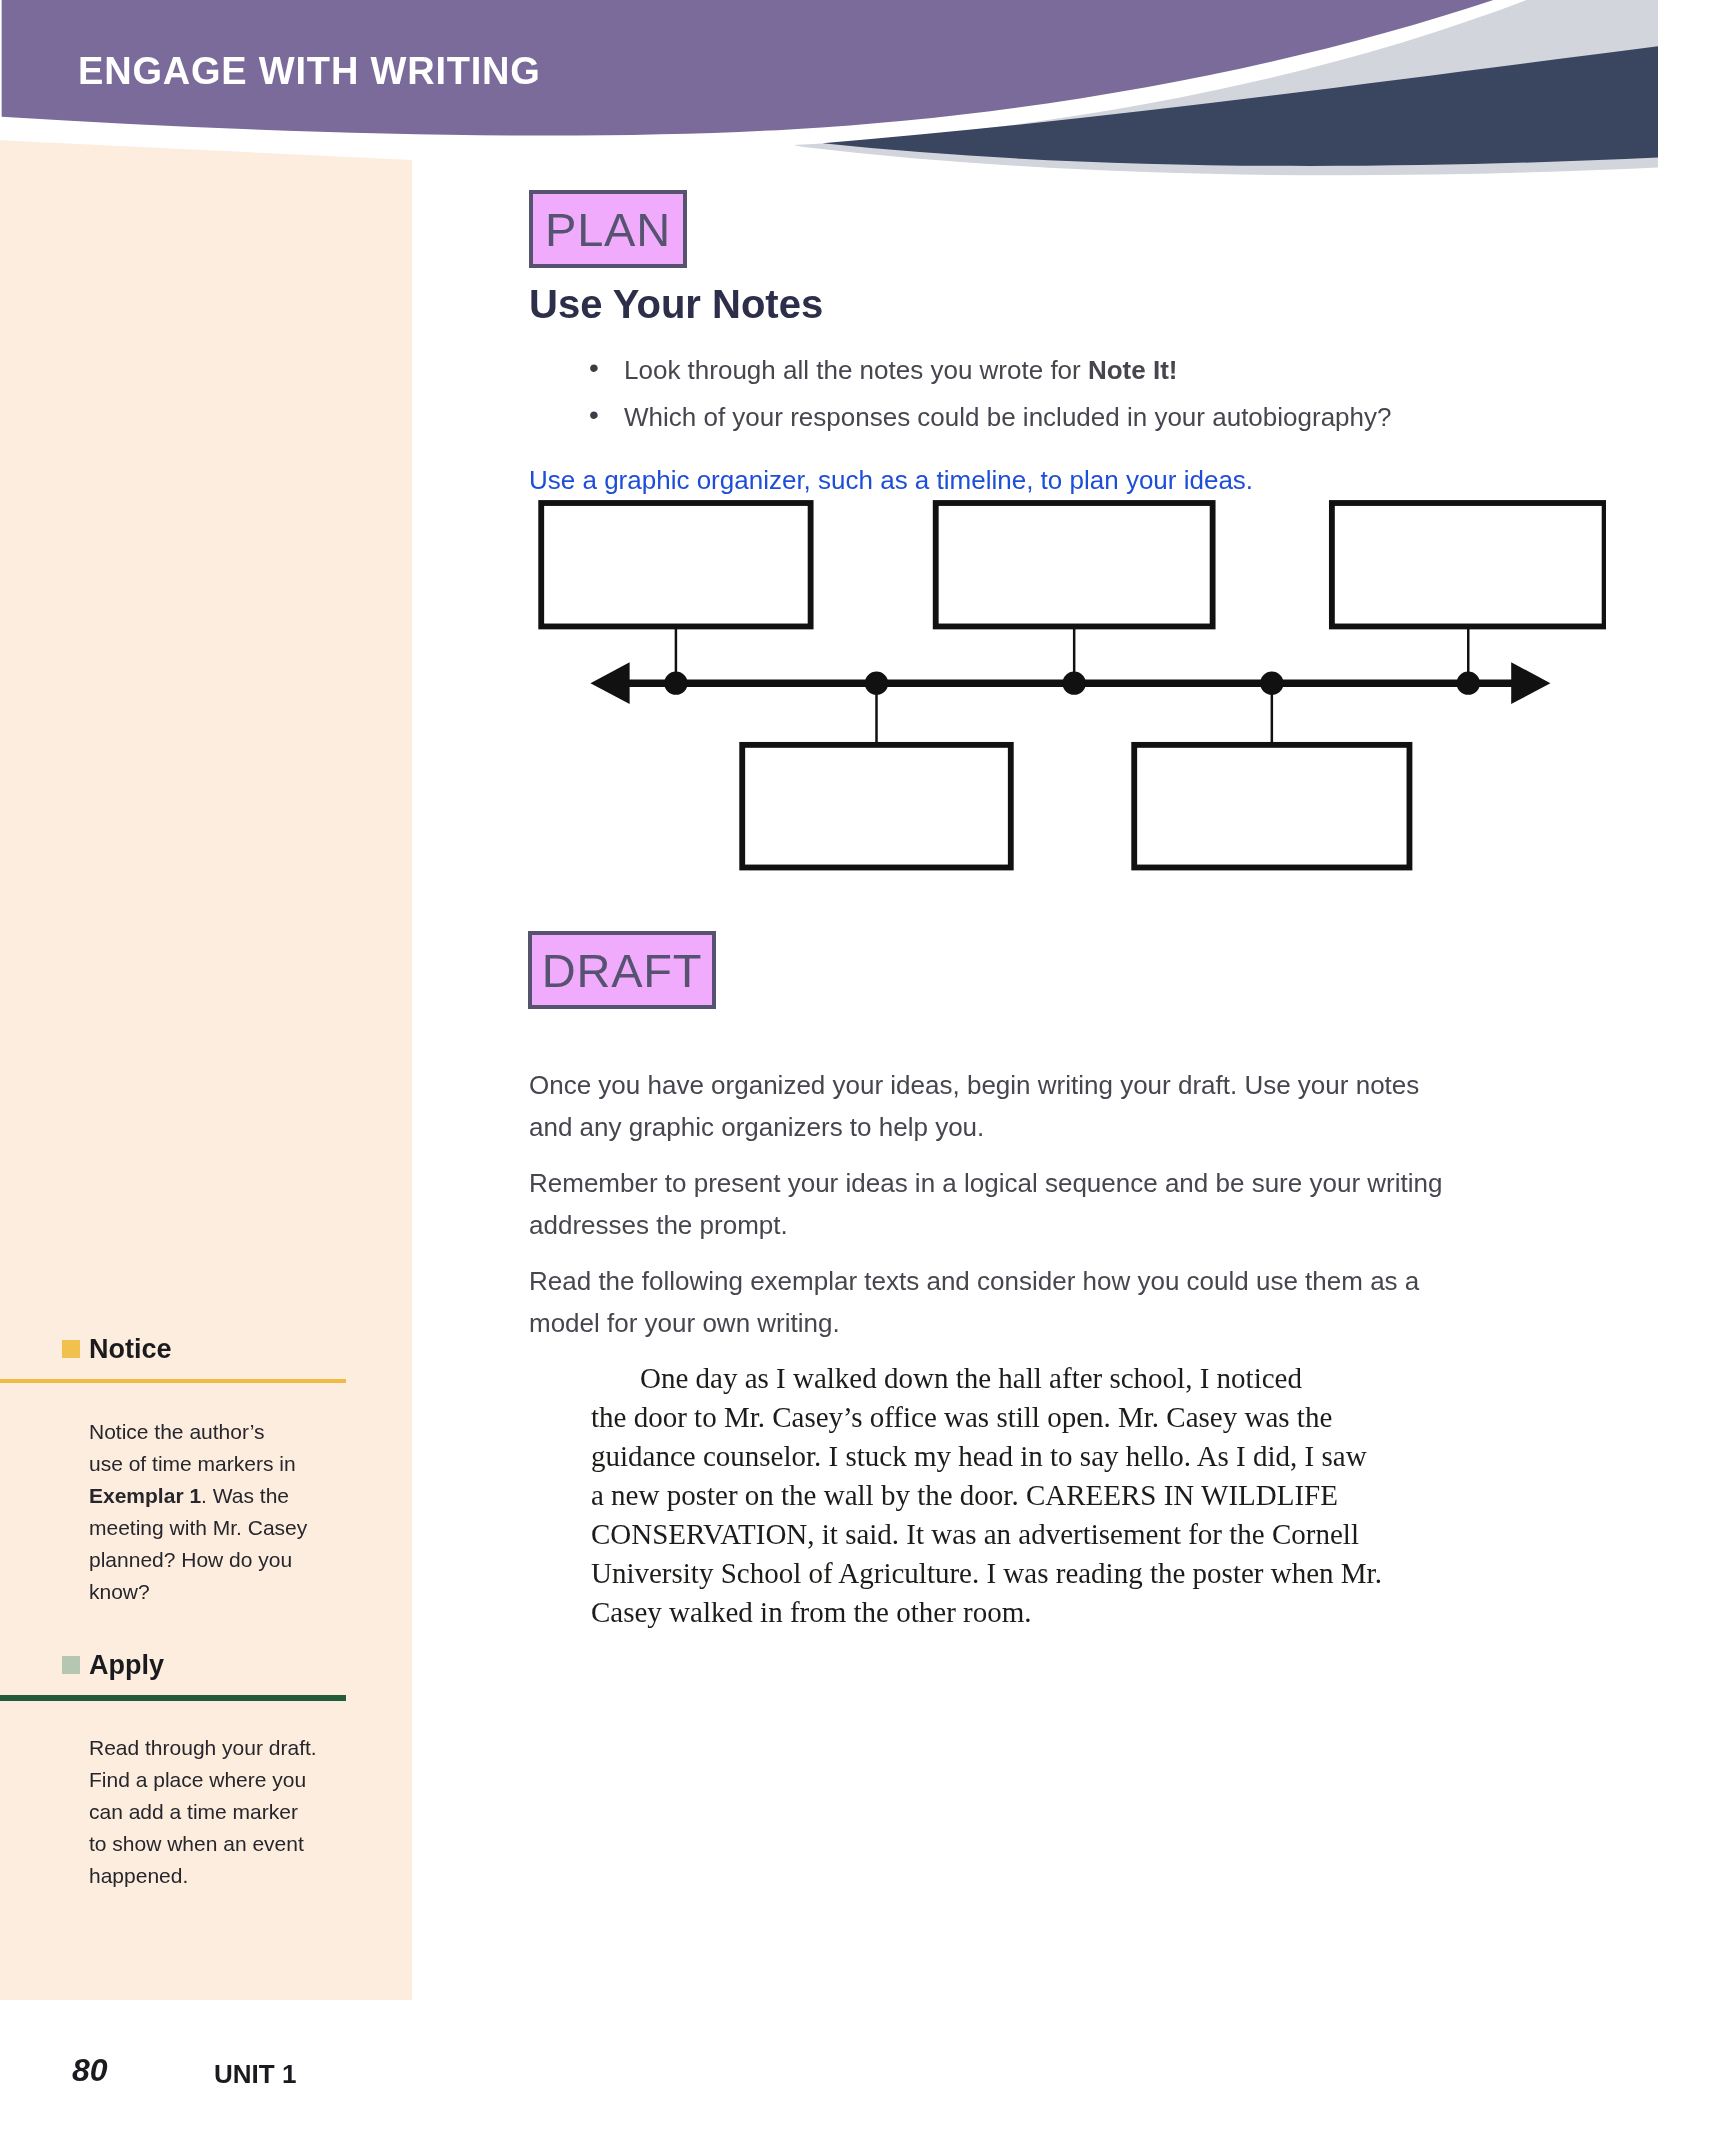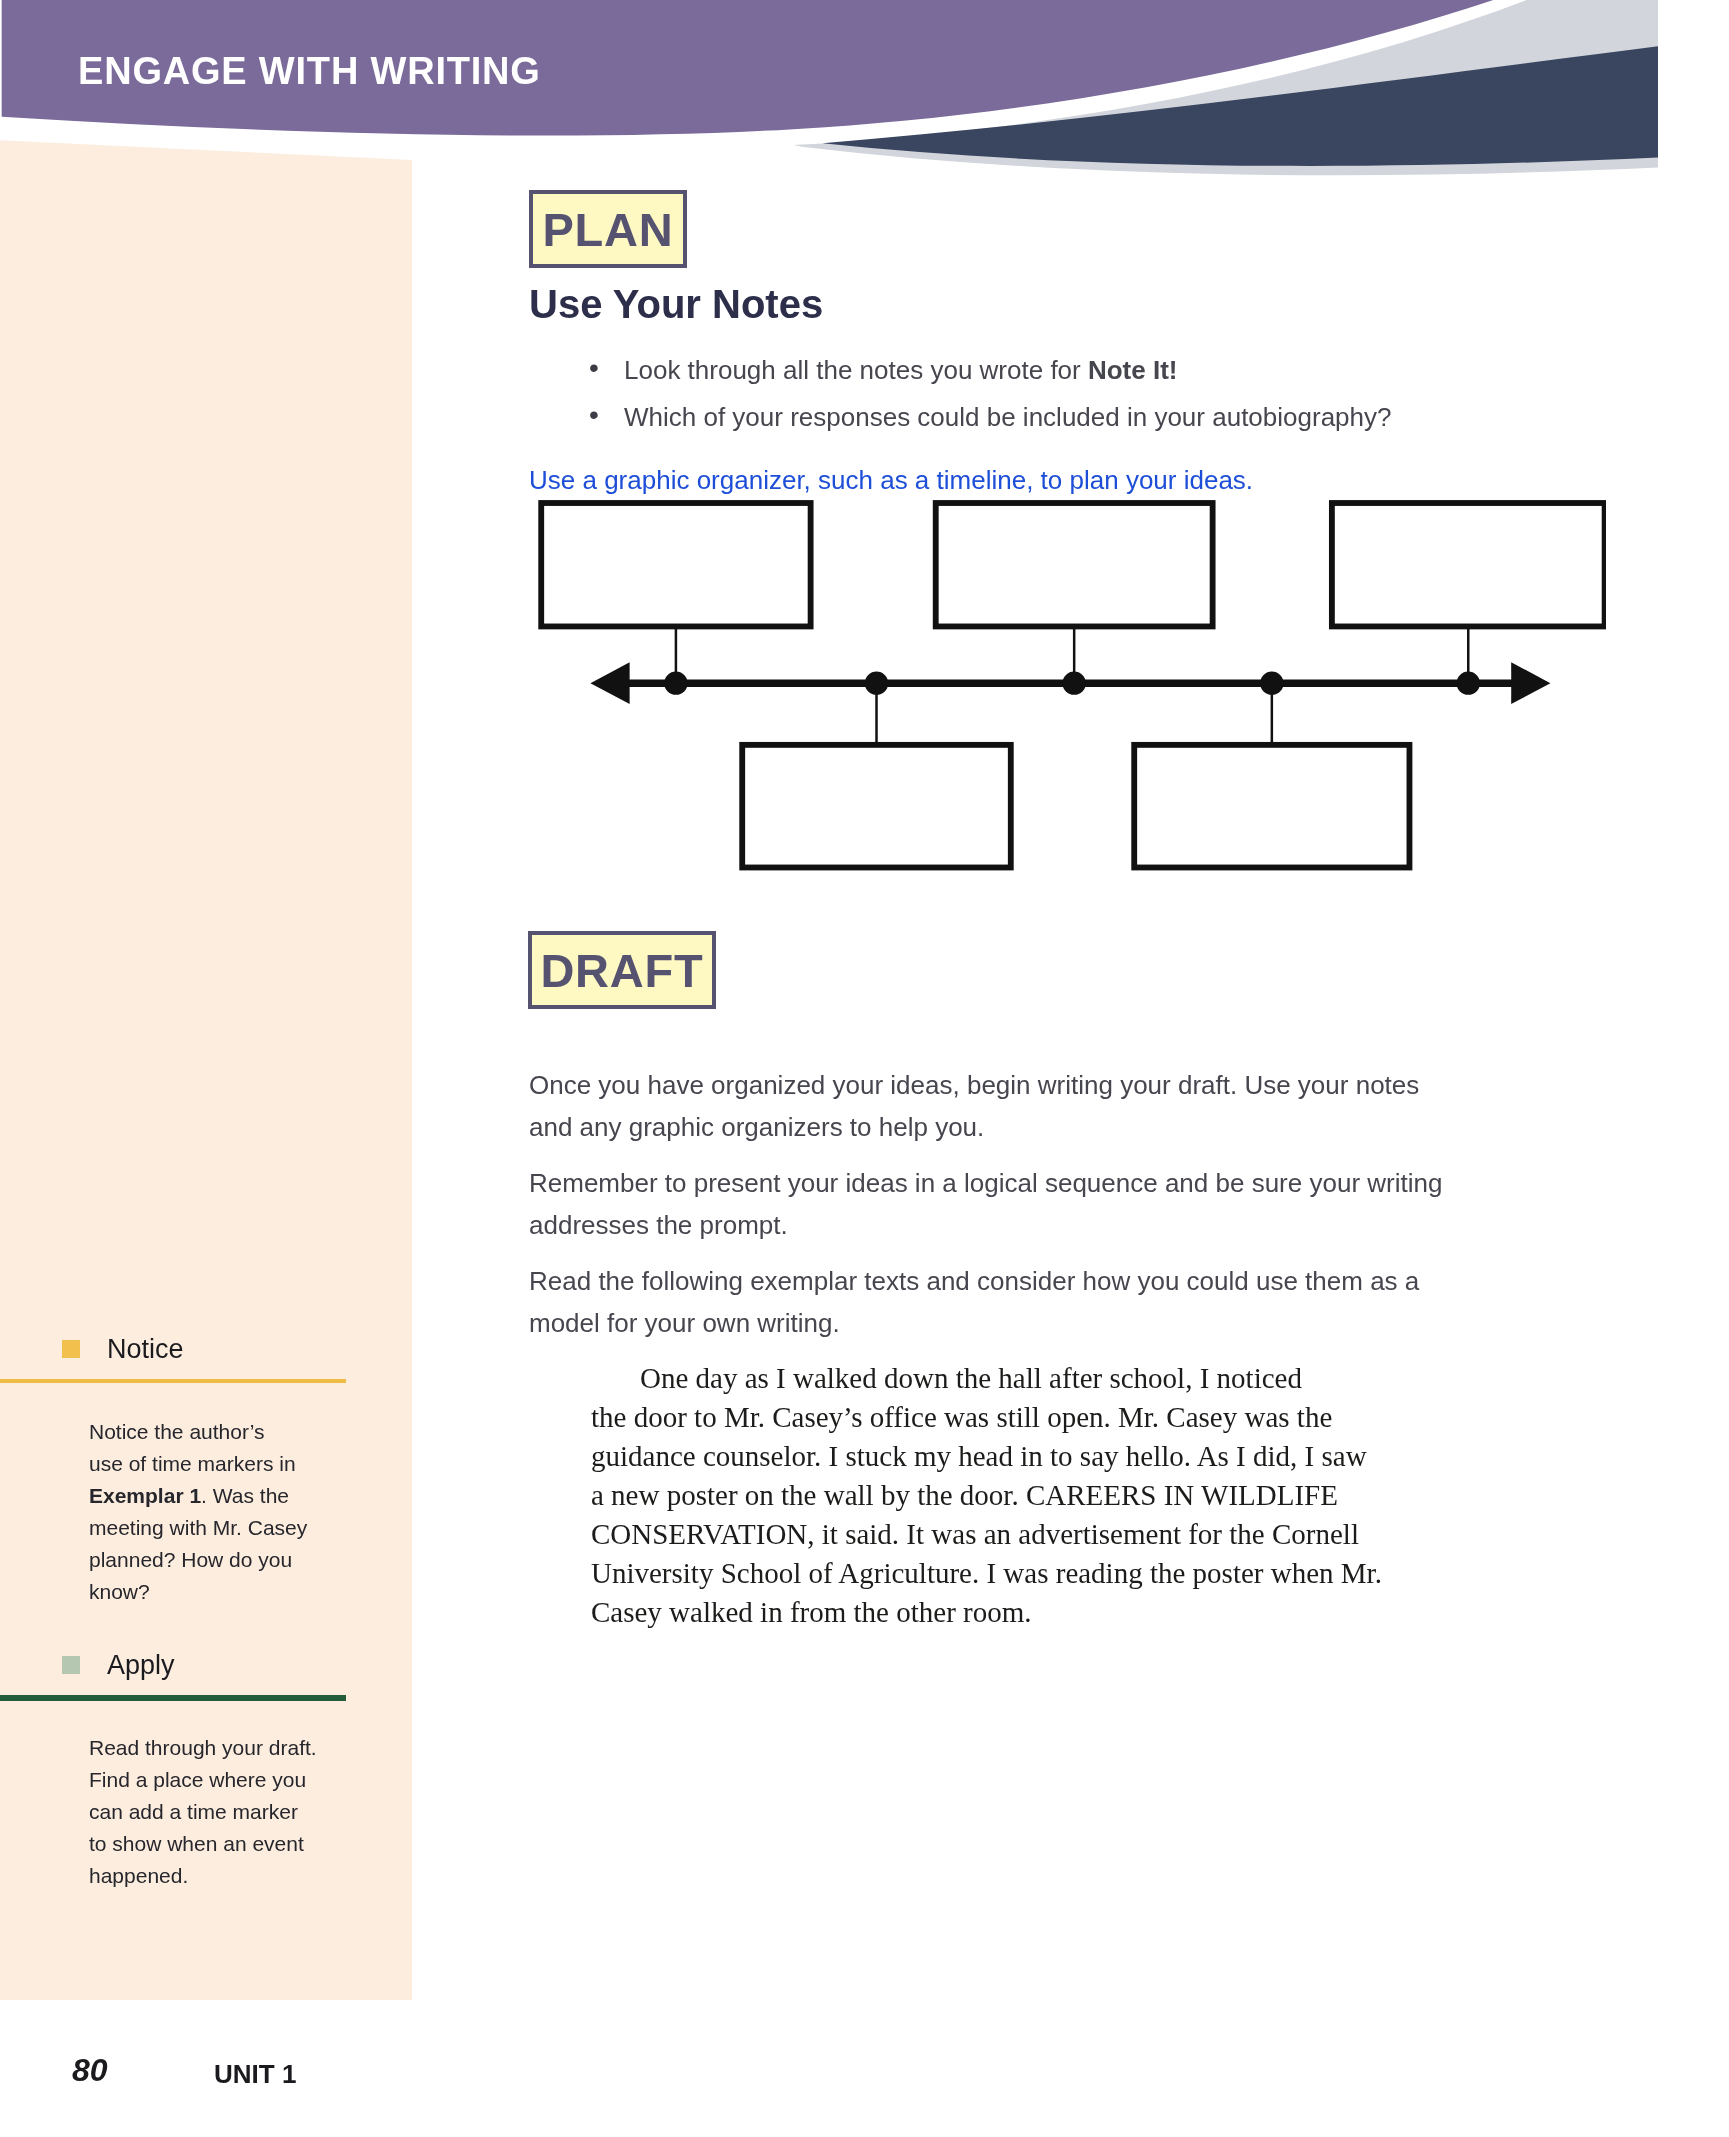--- a/index.html
+++ b/index.html
@@ -10,38 +10,38 @@
   .header-svg{position:absolute;top:0;left:0;}
   .page-title{position:absolute;top:50px;left:78px;color:#ffffff;font-size:38px;font-weight:800;
               letter-spacing:0.8px;}
 
   
   .cream-panel{position:absolute;top:132px;left:0;width:412px;height:1868px;background:#fcedde;
                clip-path:polygon(0 8.3px,100% 28px,100% 100%,0 100%);}
 
   
   .side-section{position:absolute;left:0;width:412px;}
-  .side-head{position:absolute;left:107px;top:0;font-size:27px;font-weight:400;color:#1b1b1f;}
+  .side-head{position:absolute;left:89px;top:0;font-size:27px;font-weight:700;color:#1b1b1f;}
   .side-square{position:absolute;left:62px;top:5.8px;width:18.4px;height:18.4px;}
   .side-rule{position:absolute;left:0;top:45px;width:346px;}
   .side-body{position:absolute;left:89px;top:66px;width:284px;font-size:21px;line-height:32px;
              color:#26262c;white-space:pre-line;margin-top:16px;}
   .notice-square{background:#f2c14d;}
   .notice-rule{height:4.2px;background:#eebc45;}
   .apply-square{background:#b5c6b1;}
   .apply-rule{height:5.8px;background:#235c3a;}
 
   
   .page-number{position:absolute;left:72px;top:2052px;font-size:32px;font-weight:700;
                font-style:italic;color:#1b1b1f;}
   .unit-label{position:absolute;left:214px;top:2059px;font-size:26px;font-weight:700;color:#1b1b1f;}
 
   
-  .badge{position:absolute;border:4.2px solid #565371;color:#565371;font-weight:700;
-         display:flex;align-items:center;justify-content:center;letter-spacing:0.8px;background:#fef9c3;}
+  .badge{position:absolute;border:4.2px solid #565371;color:#565371;font-weight:400;
+         display:flex;align-items:center;justify-content:center;letter-spacing:0.8px;background:#f0abfc;}
   .plan-badge{left:529px;top:190px;width:150px;height:70px;font-size:47px;}
   .draft-badge{left:528px;top:931px;width:180px;height:70px;font-size:47px;}
   .section-heading{position:absolute;left:529px;top:282px;font-size:40px;font-weight:700;color:#2d2e49;}
 
   .bullet-row{position:absolute;left:529px;width:1035px;color:#46464f;font-size:26px;line-height:33px;}
   .bullet-row .dot{position:absolute;left:60px;top:-3.3px;font-size:28px;color:#3c3c46;}
   .bullet-row .btext{display:block;margin-left:95px;}
   .bullet-1{top:354px;}
   .bullet-2{top:401px;}
   .organizer-note{position:absolute;left:529px;top:453px;width:1035px;font-size:26px;

